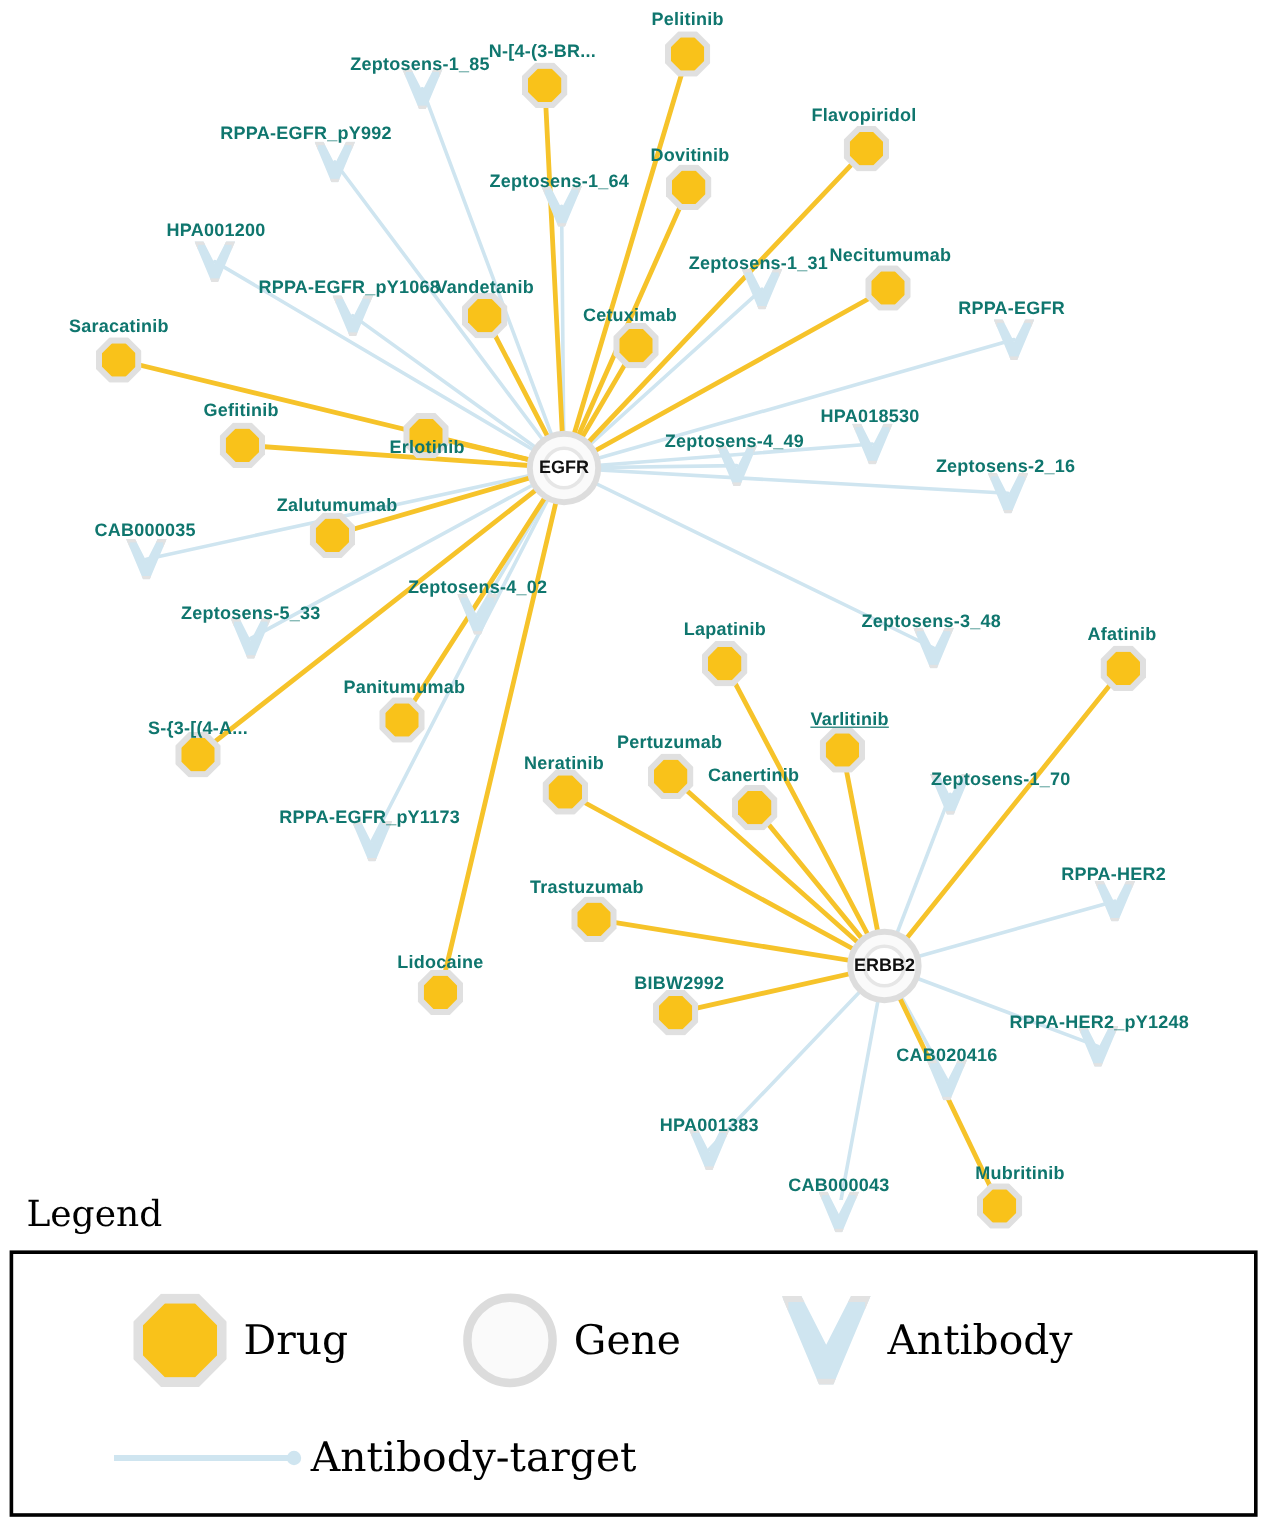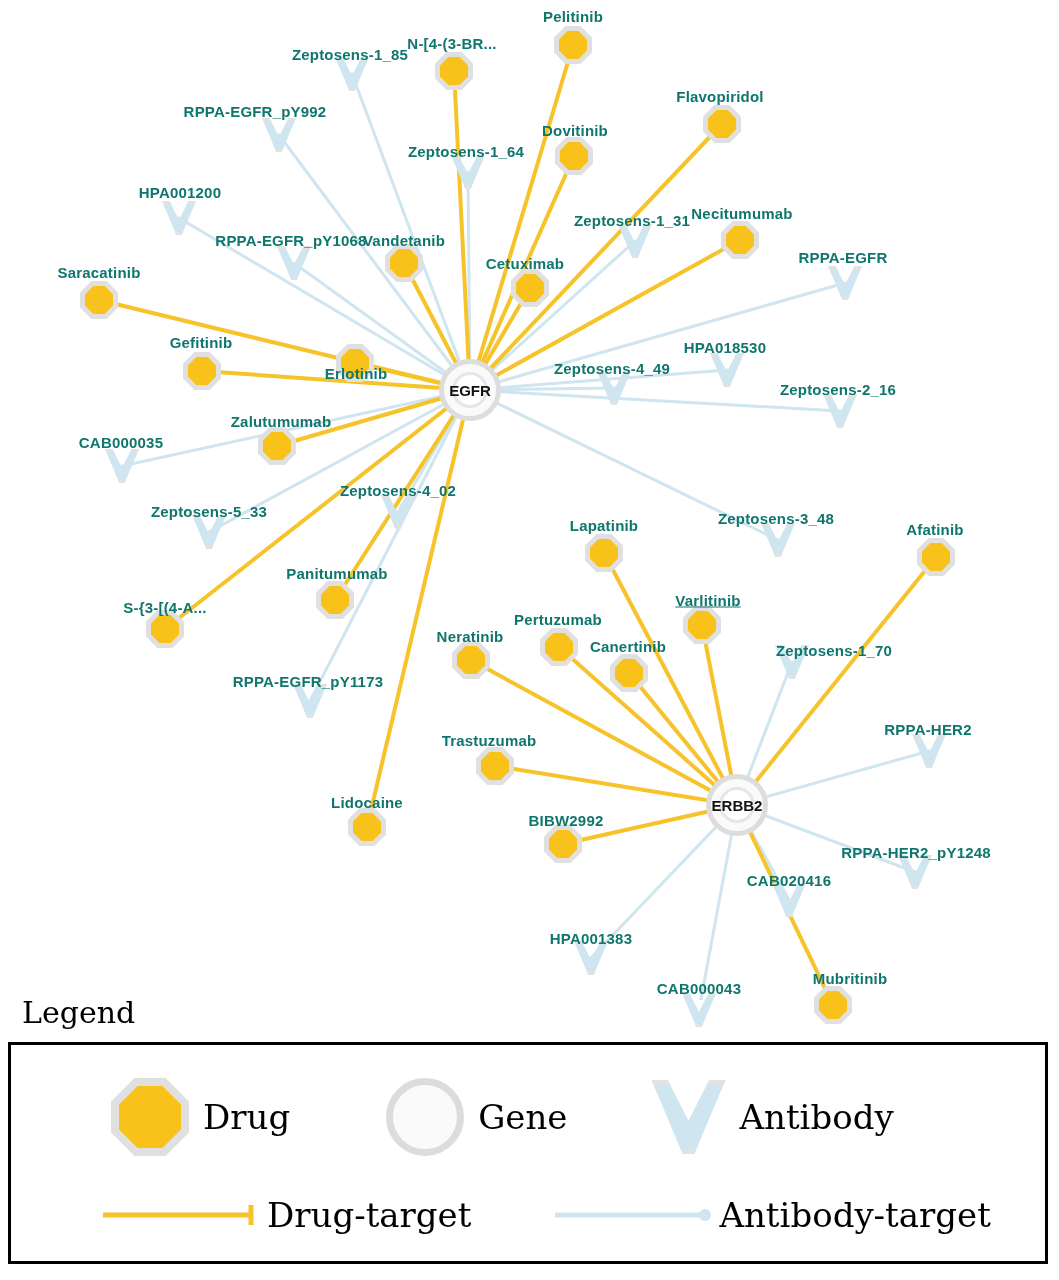--- a/index.html
+++ b/index.html
@@ -472,27 +472,20 @@
     <div class="legend-item" style="margin-left:96px;">
       <div class="legend-gene"></div>
       <span class="legend-text">Gene</span>
     </div>
     <div class="legend-item" style="margin-left:84px;">
       <div class="legend-ab"></div>
       <span class="legend-text">Antibody</span>
     </div>
   </div>
   <div class="legend-row2">
-    <div class="legend-item" style="margin-left:92px;">
-      <svg width="160" height="24">
-        <line x1="0" y1="12" x2="148" y2="12" stroke="#f6c32a" stroke-width="5"></line>
-        <line x1="148" y1="2" x2="148" y2="22" stroke="#f6c32a" stroke-width="5"></line>
-      </svg>
-      <span class="legend-text" style="margin-left:4px;">Drug-target</span>
-    </div>
     <div class="legend-item" style="margin-left:84px;">
       <svg width="160" height="24">
         <line x1="0" y1="12" x2="146" y2="12" stroke="#cfe5f0" stroke-width="5"></line>
         <circle cx="150" cy="12" r="6" fill="#cfe5f0"></circle>
       </svg>
       <span class="legend-text" style="margin-left:4px;">Antibody-target</span>
     </div>
   </div>
 </div>
 

